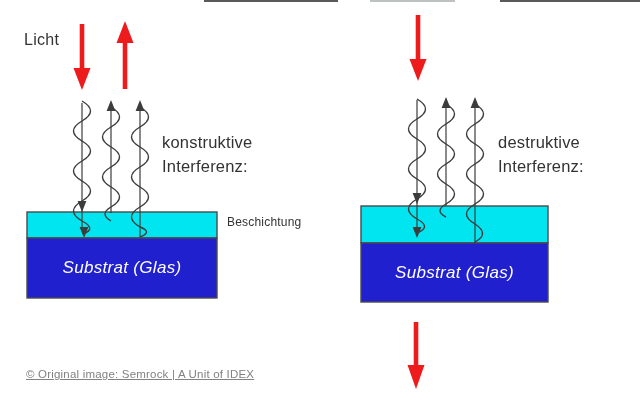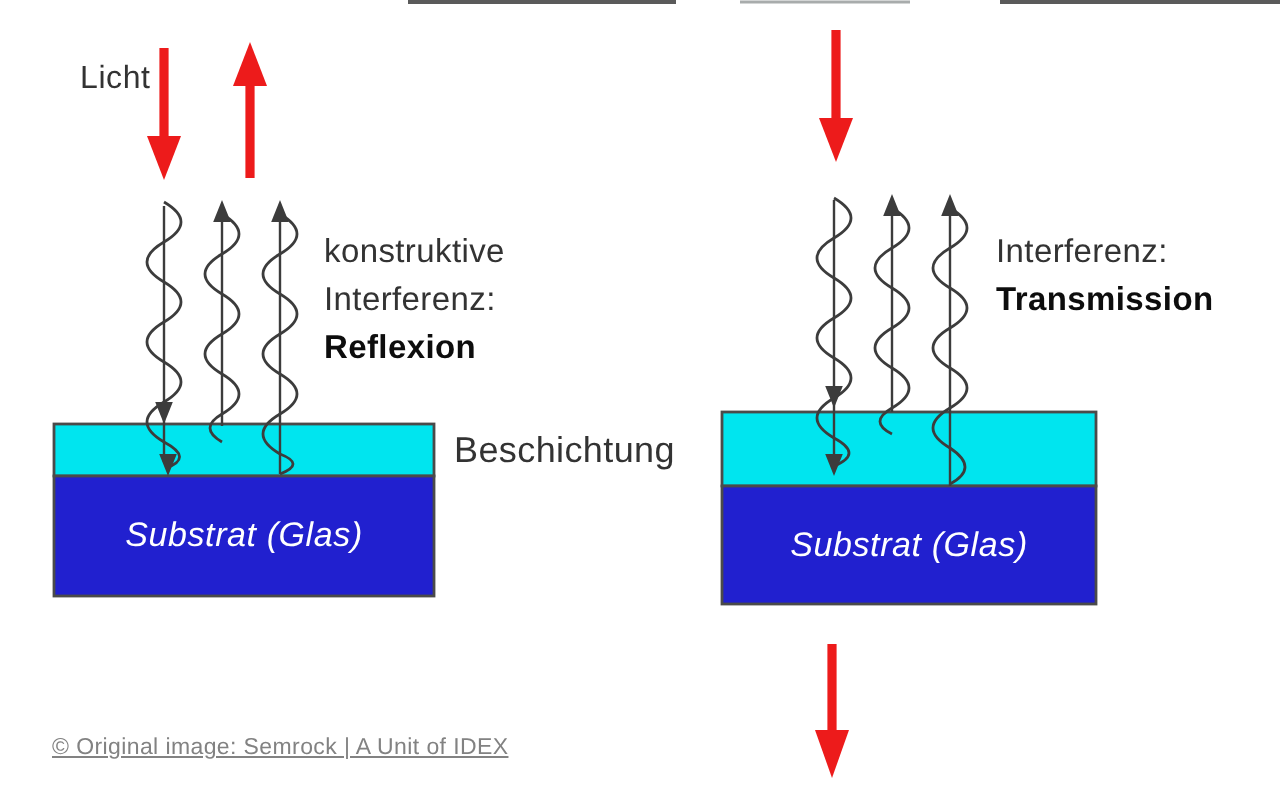--- a/index.html
+++ b/index.html
@@ -1,22 +1,22 @@
 <!DOCTYPE html>
 <html style="--arrow-red: #ed1b1b; --coating-cyan: #00e5ef; --substrate-blue: #2120cf; --wave-dark: #3c3c3c; --text-dark: #333333; --copyright-gray: #828282;"><head>
 <meta charset="utf-8">
 <style>
   html,body{margin:0;padding:0;background:#fff;}
   .canvas{position:relative;width:640px;height:400px;background:#fff;overflow:hidden;
           font-family:"Liberation Sans",sans-serif;}
   .abs{position:absolute;}
   .licht{font-size:16px;color:var(--text-dark);letter-spacing:.3px;}
-  .caption{font-size:16.5px;line-height:24px;color:var(--text-dark);letter-spacing:.2px;}
+  .caption{font-size:16.5px;line-height:24px;color:var(--text-dark);letter-spacing:.2px;margin-top:16px;}
   .caption .result{font-weight:bold;color:#0d0d0d;}
-  .layer-label{font-size:18px;color:var(--text-dark);letter-spacing:.2px;text-align:center;}
+  .layer-label{font-size:12px;color:var(--text-dark);letter-spacing:.2px;text-align:center;}
   .substrate-text{display:flex;align-items:center;justify-content:center;
                   color:#ffffff;font-size:17px;letter-spacing:.3px;font-style:italic;}
   .copyright{font-size:11.5px;color:var(--copyright-gray);letter-spacing:.2px;text-decoration:underline;}
   svg{position:absolute;left:0;top:0;}
   .wave{fill:none;stroke:var(--wave-dark);stroke-width:1.4;}
   .ray{stroke:var(--wave-dark);stroke-width:1.2;}
   .whead{fill:var(--wave-dark);stroke:none;}
   .red-shaft{stroke:var(--arrow-red);stroke-width:4.6;}
   .red-head{fill:var(--arrow-red);stroke:none;}
   .coating{fill:var(--coating-cyan);stroke:#4a4a4a;stroke-width:1.4;}
@@ -88,31 +88,30 @@
     <g>
       <line class="red-shaft" x1="418" y1="15" x2="418" y2="60"></line>
       <polygon class="red-head" points="418,81 409.5,59 426.5,59"></polygon>
     </g>
     <g>
       <line class="red-shaft" x1="416" y1="322" x2="416" y2="366"></line>
       <polygon class="red-head" points="416,389 407.5,365 424.5,365"></polygon>
     </g>
   </svg>
 
-  <div class="abs licht" style="left:40px;top:31px;">Licht</div>
+  <div class="abs licht" style="left:24px;top:31px;">Licht</div>
 
   <div class="abs caption" style="left:162px;top:114px;">
     <div>konstruktive</div>
     <div>Interferenz:</div>
-    <div class="result">Reflexion</div>
   </div>
 
   <div class="abs caption" style="left:498px;top:114px;">
+    <div>destruktive</div>
     <div>Interferenz:</div>
-    <div class="result">Transmission</div>
   </div>
 
   <div class="abs layer-label" style="left:227px;top:215px;">Beschichtung</div>
 
   <div class="abs substrate-text" style="left:27px;top:238px;width:190px;height:60px;">Substrat (Glas)</div>
 
   <div class="abs substrate-text" style="left:361px;top:243px;width:187px;height:59px;">Substrat (Glas)</div>
 
   <div class="abs copyright" style="left:26px;top:368px;">© Original image: Semrock | A Unit of IDEX</div>
 </div>

